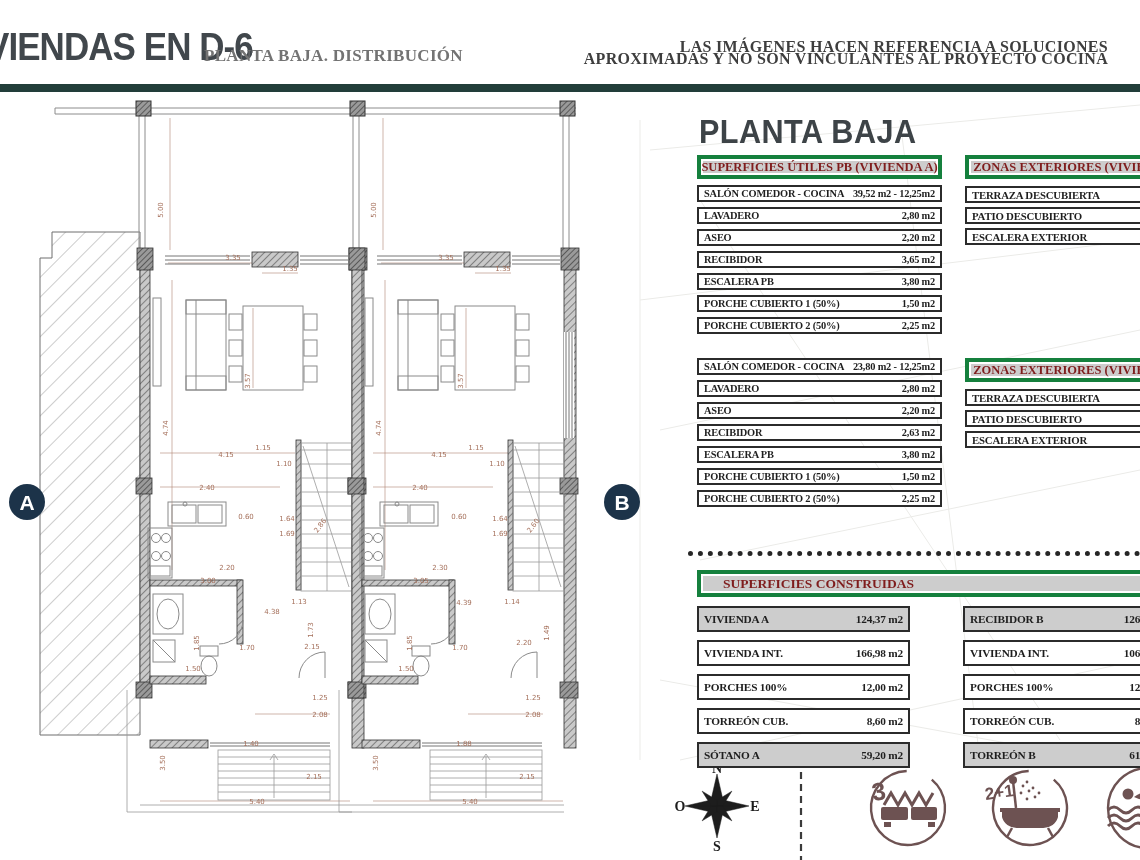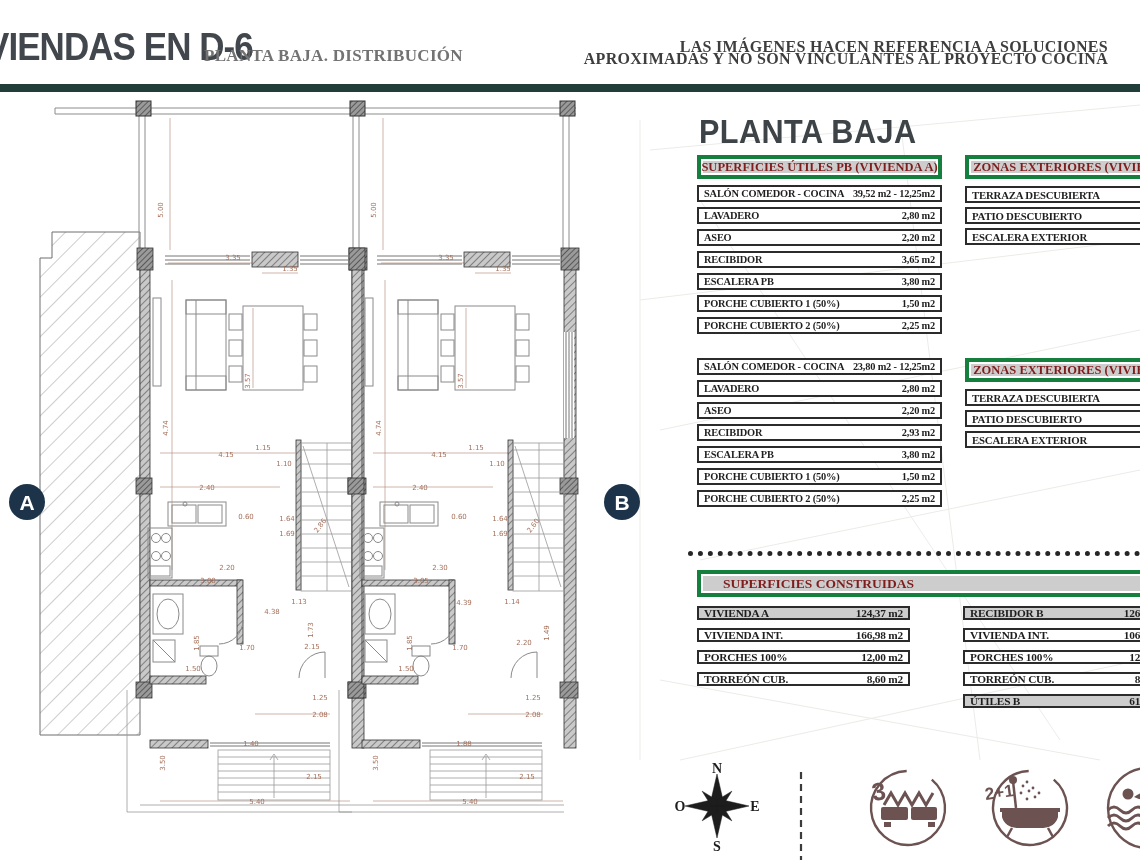--- a/index.html
+++ b/index.html
@@ -35,21 +35,21 @@
   .tbl-utiles .ttitle{height:24px;font-size:12.5px;margin-bottom:6px;box-sizing:border-box;}
   .tbl-utiles .trow{height:17px;font-size:10.4px;margin-bottom:5px;letter-spacing:-.2px;}
 
   .tbl-zonas{width:230px;}
   .tbl-zonas .ttitle{height:24px;font-size:12.5px;margin-bottom:7px;box-sizing:border-box;}
   .tbl-zonas .trow{height:17px;font-size:10.8px;margin-bottom:4px;letter-spacing:-.2px;}
 
   .constr-title{position:absolute;left:697px;top:570px;width:470px;height:27px;box-sizing:border-box;
     justify-content:flex-start;padding-left:22px;font-size:13.5px;}
   .tbl-constr{width:213px;}
-  .tbl-constr .trow{height:14px;font-size:11.3px;margin-bottom:8px;letter-spacing:-.2px;}
+  .tbl-constr .trow{height:26px;font-size:11.3px;margin-bottom:8px;letter-spacing:-.2px;}
   .tbl-constr-b{width:215px;}
 
   .dotline{position:absolute;left:688px;top:551px;width:452px;height:0;
     border-top:5px dotted #262626;}
 
   svg text{font-family:"DejaVu Sans",sans-serif;}
   .dimtext{font-size:7px;fill:#a5705b;}
   .badge-letter{font-family:"Liberation Sans",sans-serif;font-weight:bold;font-size:21px;fill:#fff;}
   .compass-letter{font-family:"Liberation Serif",serif;font-weight:bold;font-size:14px;fill:#1d1d1d;}
   .feat-num{font-family:"Liberation Sans",sans-serif;font-weight:bold;fill:#6d5252;}
@@ -428,21 +428,21 @@
         <div class="trow">
           <span class="tlabel">LAVADERO</span>
           <span class="tvalue">2,80 m2</span>
         </div>
         <div class="trow">
           <span class="tlabel">ASEO</span>
           <span class="tvalue">2,20 m2</span>
         </div>
         <div class="trow">
           <span class="tlabel">RECIBIDOR</span>
-          <span class="tvalue">2,93 m2</span>
+          <span class="tvalue">2,63 m2</span>
         </div>
         <div class="trow">
           <span class="tlabel">ESCALERA PB</span>
           <span class="tvalue">3,80 m2</span>
         </div>
         <div class="trow">
           <span class="tlabel">PORCHE CUBIERTO 1 (50%)</span>
           <span class="tvalue">1,50 m2</span>
         </div>
         <div class="trow">
@@ -482,20 +482,24 @@
           <span class="tvalue">166,98 m2</span>
         </div>
         <div class="trow">
           <span class="tlabel">PORCHES 100%</span>
           <span class="tvalue">12,00 m2</span>
         </div>
         <div class="trow">
           <span class="tlabel">TORREÓN CUB.</span>
           <span class="tvalue">8,60 m2</span>
         </div>
+        <div class="trow shaded">
+          <span class="tlabel">SÓTANO A</span>
+          <span class="tvalue">59,20 m2</span>
+        </div>
       </div>
   </div>
 
   <div class="tbl tbl-constr tbl-constr-b" style="left:963px;top:606px;">
     <div>
         <div class="trow shaded">
           <span class="tlabel">RECIBIDOR B</span>
           <span class="tvalue">126,89 m2</span>
         </div>
         <div class="trow">
@@ -504,19 +508,19 @@
         </div>
         <div class="trow">
           <span class="tlabel">PORCHES 100%</span>
           <span class="tvalue">12,00 m2</span>
         </div>
         <div class="trow">
           <span class="tlabel">TORREÓN CUB.</span>
           <span class="tvalue">8,60 m2</span>
         </div>
         <div class="trow shaded">
-          <span class="tlabel">ÚTILES B</span>
+          <span class="tlabel">TORREÓN B</span>
           <span class="tvalue">61,60 m2</span>
         </div>
       </div>
   </div>
 
 </div>
 
 </body></html>

